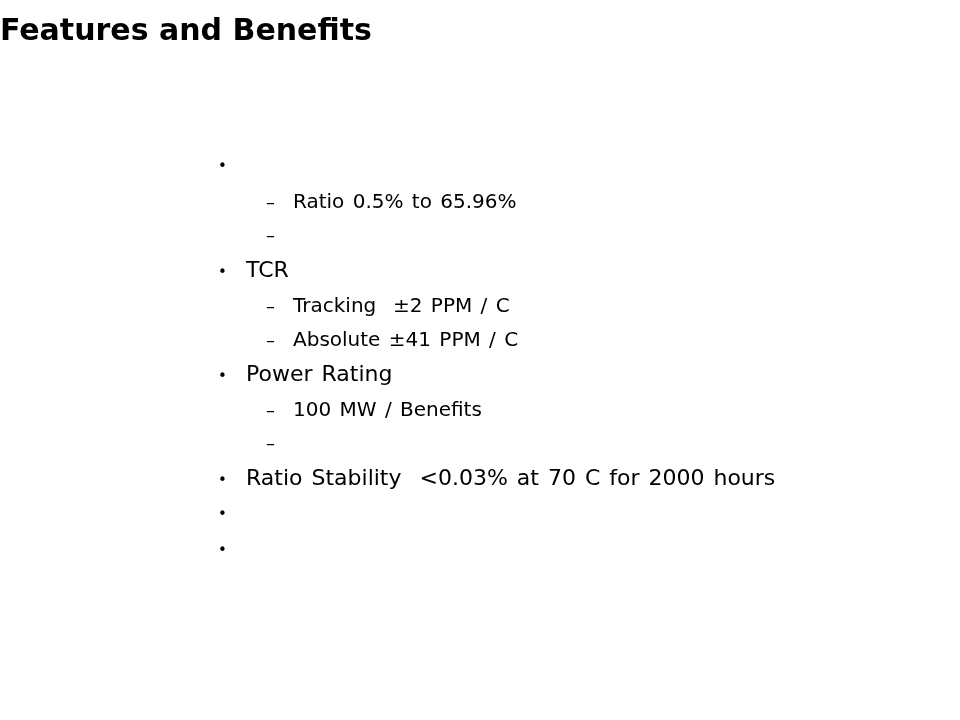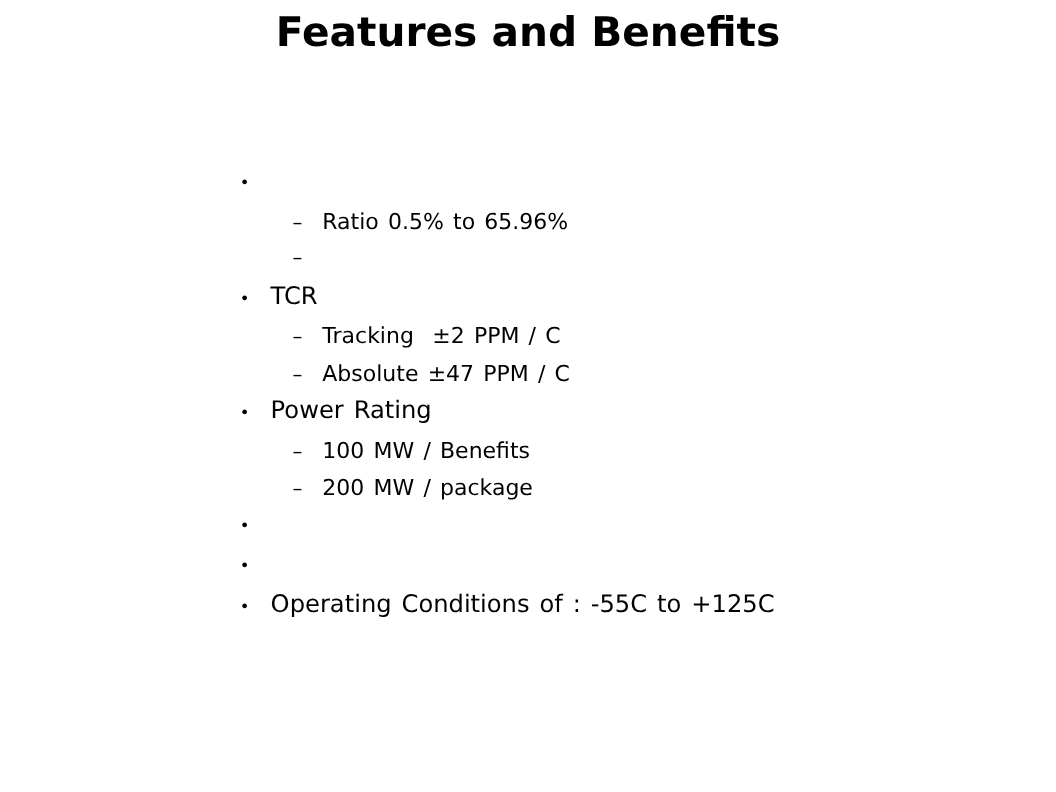--- a/index.html
+++ b/index.html
@@ -14,22 +14,22 @@
     background: #ffffff;
     font-family: "DejaVu Sans", "Liberation Sans", sans-serif;
     color: #000000;
     overflow: hidden;
   }
   .slide-title {
     position: absolute;
     top: 11px;
     left: 0;
     width: 100%;
-    text-align: center;
-    font-size: 37px;
+    text-align: left;
+    font-size: 30px;
     font-weight: bold;
     line-height: 37px;
     letter-spacing: 0px;
     color: #000000;
   }
   .content {
     position: absolute;
     left: 218px;
     top: 148px;
     width: 700px;
@@ -94,45 +94,44 @@
       <span class="txt">TCR</span>
     </div>
 
     <div class="item level2">
       <span class="marker">–</span>
       <span class="txt">Tracking  ±2 PPM / C</span>
     </div>
 
     <div class="item level2">
       <span class="marker">–</span>
-      <span class="txt">Absolute ±47 PPM / C</span>
+      <span class="txt">Absolute ±41 PPM / C</span>
     </div>
 
     <div class="item level1">
       <span class="marker">•</span>
       <span class="txt">Power Rating</span>
     </div>
 
     <div class="item level2">
       <span class="marker">–</span>
       <span class="txt">100 MW / Benefits</span>
     </div>
 
     <div class="item level2">
       <span class="marker">–</span>
-      <span class="txt">200 MW / package</span>
+    </div>
+
+    <div class="item level1">
+      <span class="marker">•</span>
+      <span class="txt">Ratio Stability  &lt;0.03% at 70 C for 2000 hours</span>
     </div>
 
     <div class="item level1">
       <span class="marker">•</span>
     </div>
 
     <div class="item level1">
       <span class="marker">•</span>
     </div>
 
-    <div class="item level1">
-      <span class="marker">•</span>
-      <span class="txt">Operating Conditions of : -55C to +125C</span>
-    </div>
-
   </div>
 </div>
 
 </body></html>

